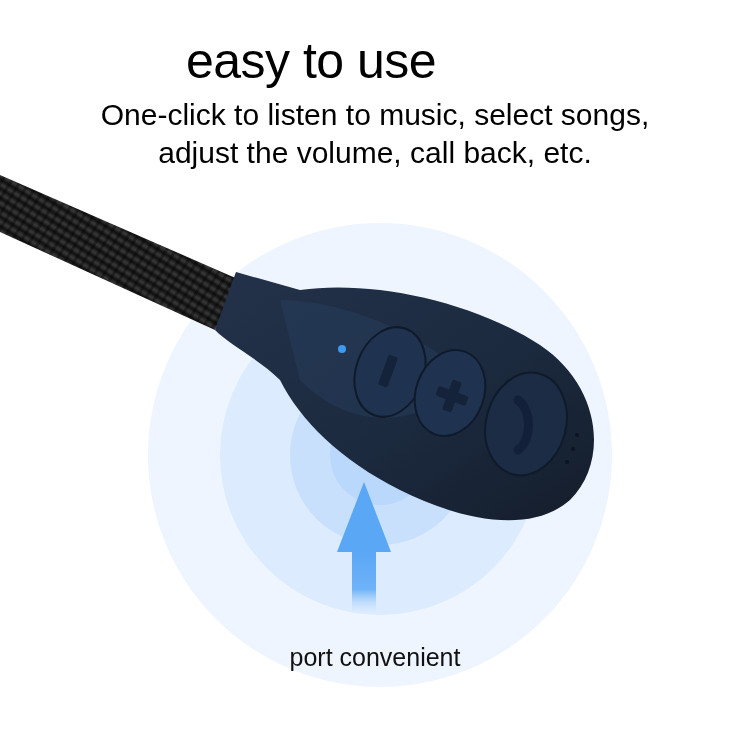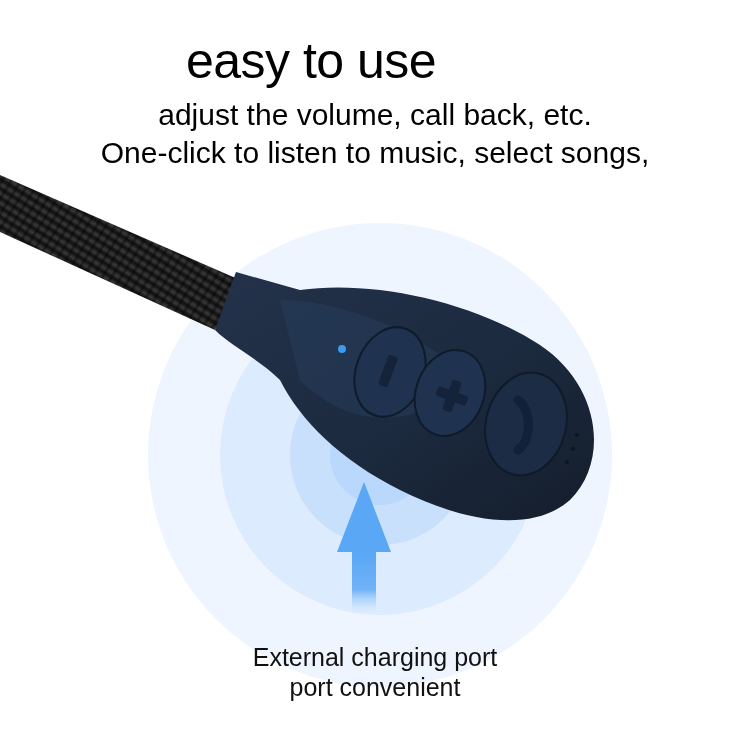--- a/index.html
+++ b/index.html
@@ -7,22 +7,22 @@
   .title { position:absolute; top:32px; left:0; width:622px; text-align:center; font-size:50px; color:#000; letter-spacing:-0.5px; }
   .subtitle { position:absolute; top:96px; left:0; width:750px; text-align:center; font-size:30px; line-height:38px; color:#000; }
   .caption { position:absolute; top:642px; left:0; width:750px; text-align:center; font-size:25px; line-height:30px; color:#111; }
   svg.scene { position:absolute; left:0; top:0; }
 </style>
 </head>
 <body>
 
 <div class="title">easy to use</div>
 <div class="subtitle">
+  <div>One-click to listen to music, select songs,</div>
   <div>adjust the volume, call back, etc.</div>
-  <div>One-click to listen to music, select songs,</div>
 </div>
 
 <svg class="scene" width="750" height="750" viewBox="0 0 750 750">
   <defs>
     <linearGradient id="arrowGrad" x1="0" y1="0" x2="0" y2="1">
       <stop offset="0" stop-color="#5aa7f5"></stop>
       <stop offset="0.6" stop-color="#6fb2f7"></stop>
       <stop offset="1" stop-color="#e3f0ff" stop-opacity="0.3"></stop>
     </linearGradient>
     <linearGradient id="bodyGrad" x1="0" y1="0" x2="1" y2="1">
@@ -83,15 +83,14 @@
     </g>
   </g>
 
   <g>
     <polygon points="364,482 337,552 391,552" fill="#5aa7f5"></polygon>
     <rect x="352" y="552" width="24" height="62" fill="url(#arrowGrad)"></rect>
   </g>
 </svg>
 
 <div class="caption">
-  <div>External charging port</div>
   <div>port convenient</div>
 </div>
 
 </body></html>

